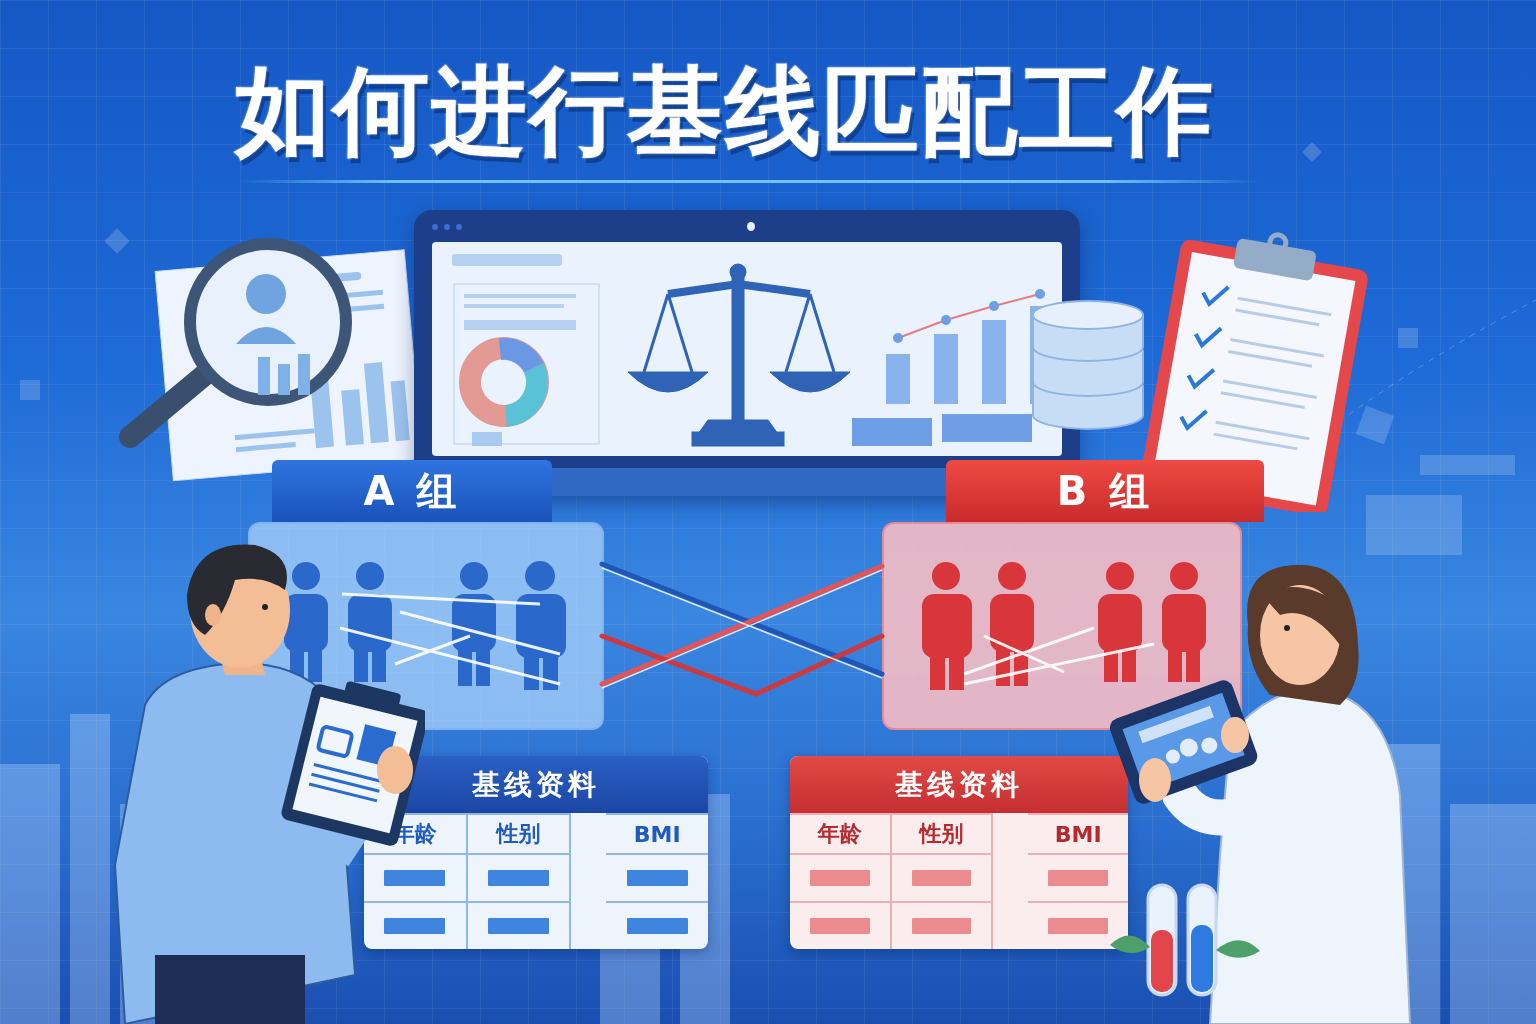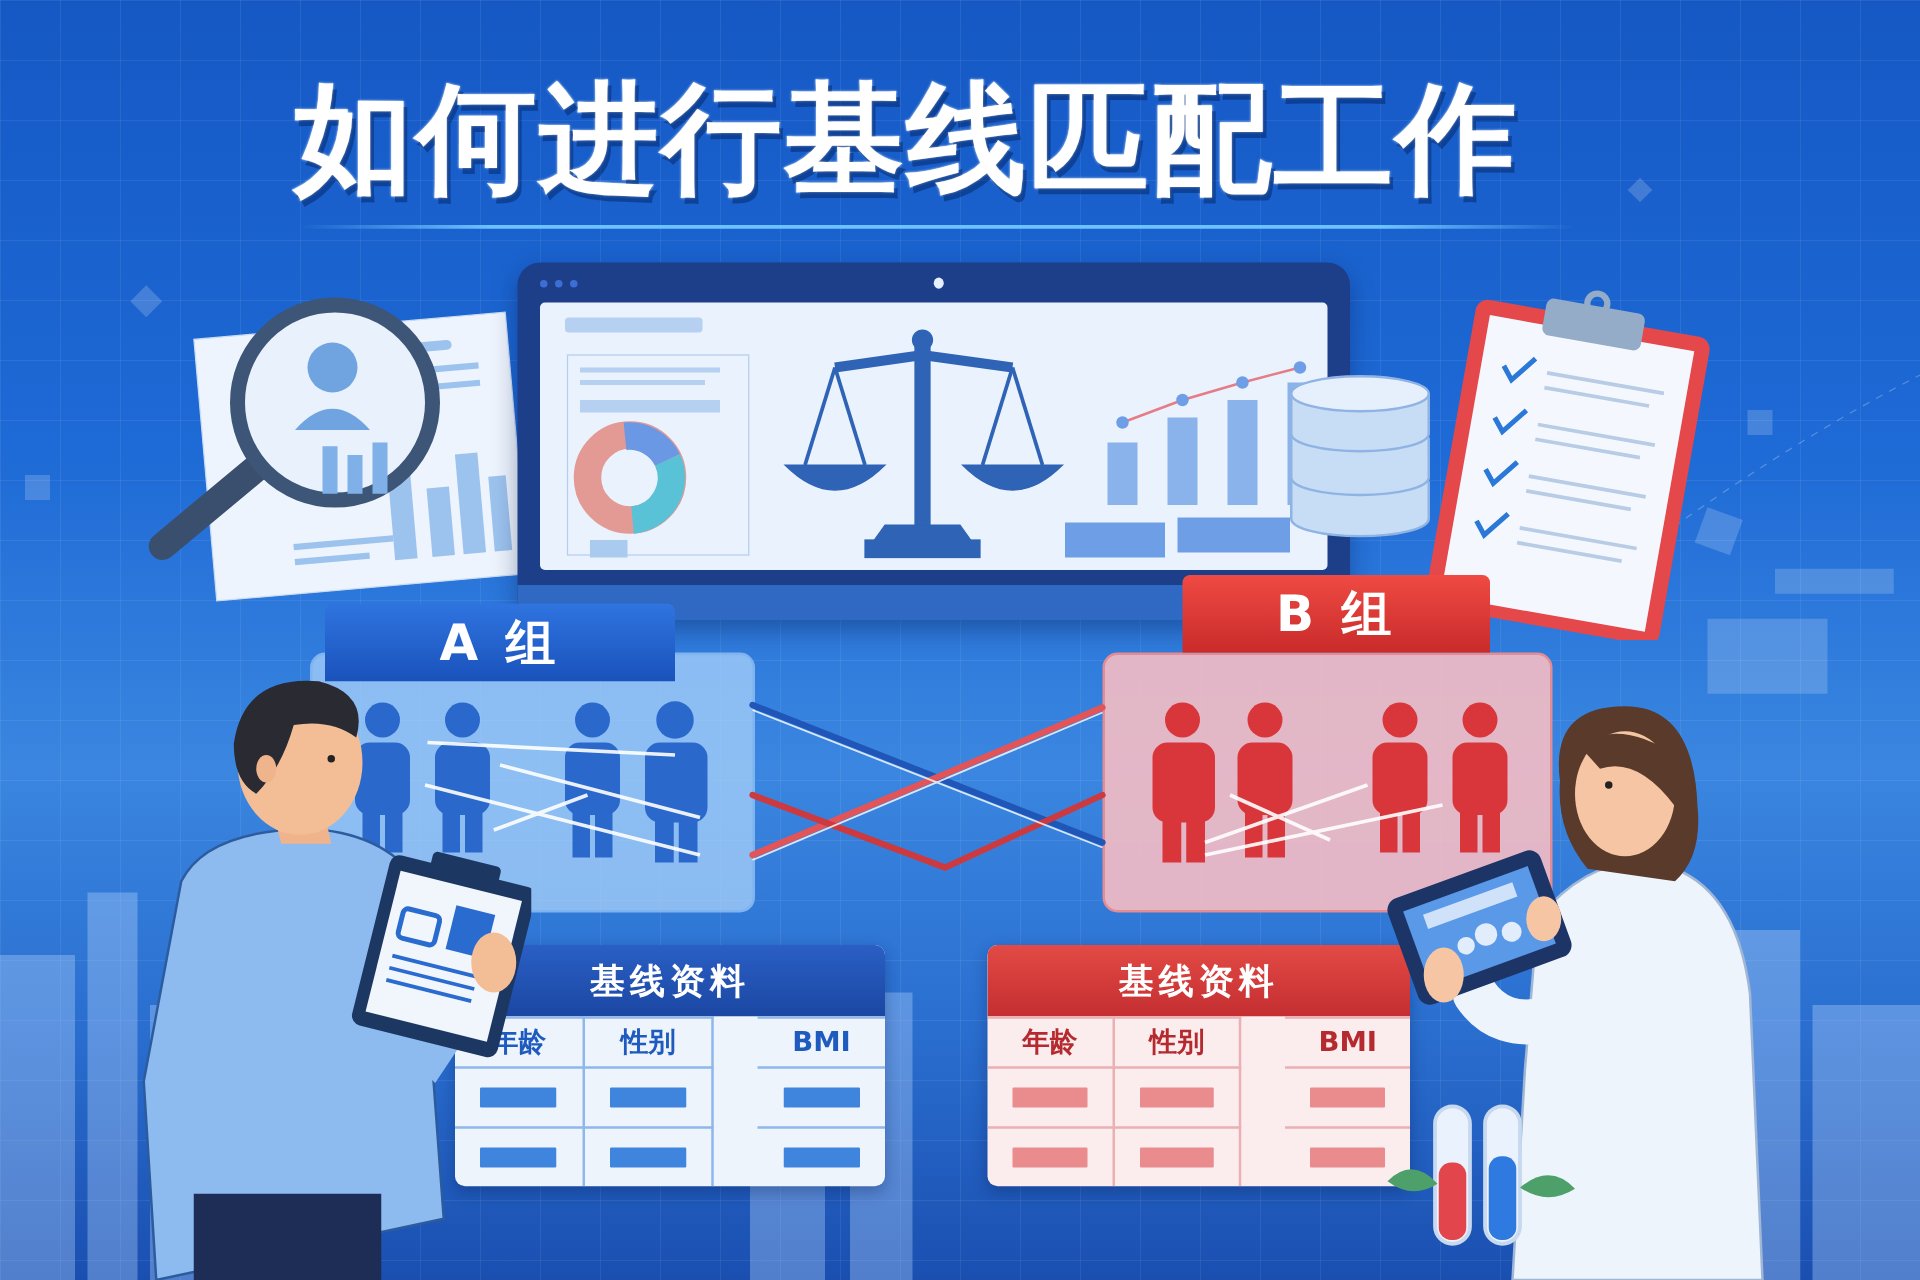--- a/index.html
+++ b/index.html
@@ -24,22 +24,22 @@
   .monitor .cam{position:absolute;left:50%;top:12px;width:8px;height:9px;border-radius:50%;background:#e7f0ff;}
   .monitor .dots{position:absolute;left:18px;top:14px;display:flex;gap:6px;}
   .monitor .dots span{width:6px;height:6px;border-radius:50%;background:#3c6fd6;}
   .monitor .chin{position:absolute;left:0;right:0;bottom:0;height:28px;background:#2f69c4;border-radius:0 0 18px 18px;}
   
   .group-panel{border-radius:12px;}
   .panel-a{left:248px;top:522px;width:352px;height:204px;background:rgba(170,210,250,.75);border:2px solid #7fb4ef;}
   .panel-b{left:882px;top:522px;width:356px;height:204px;background:rgba(250,190,195,.88);border:2px solid #e48c93;}
   .group-tab{height:62px;display:flex;align-items:center;justify-content:center;color:#fff;
     font-size:40px;font-weight:bold;border-radius:6px 6px 0 0;letter-spacing:4px;}
-  .tab-a{left:260px;top:460px;width:280px;background:linear-gradient(180deg,#2f74e0,#1a52bb);margin-top:23px;}
-  .tab-b{left:946px;top:460px;width:246px;background:linear-gradient(180deg,#ef4a43,#c92b2b);}
+  .tab-a{left:272px;top:460px;width:280px;background:linear-gradient(180deg,#2f74e0,#1a52bb);}
+  .tab-b{left:946px;top:460px;width:318px;background:linear-gradient(180deg,#ef4a43,#c92b2b);}
   
   .btable{border-radius:8px;overflow:hidden;box-shadow:0 4px 12px rgba(0,20,70,.3);}
   .btable .head{height:57px;display:flex;align-items:center;justify-content:center;color:#fff;font-size:28px;font-weight:bold;letter-spacing:4px;}
   .btable .row{display:flex;height:48px;}
   .btable .row.hdr{height:40px;}
   .btable .cell{flex:1;display:flex;align-items:center;justify-content:center;font-size:22px;font-weight:bold;border-right:2px solid;border-top:2px solid;}
   .btable .cell:last-child{border-right:none;margin-left:35px;}
   .btable .bar{width:60%;height:16px;border-radius:1px;}
   .tbl-a{left:364px;top:756px;width:344px;background:#edf4fc;}
   .tbl-a .head{background:linear-gradient(180deg,#2a5fc4,#1b47a3);}

